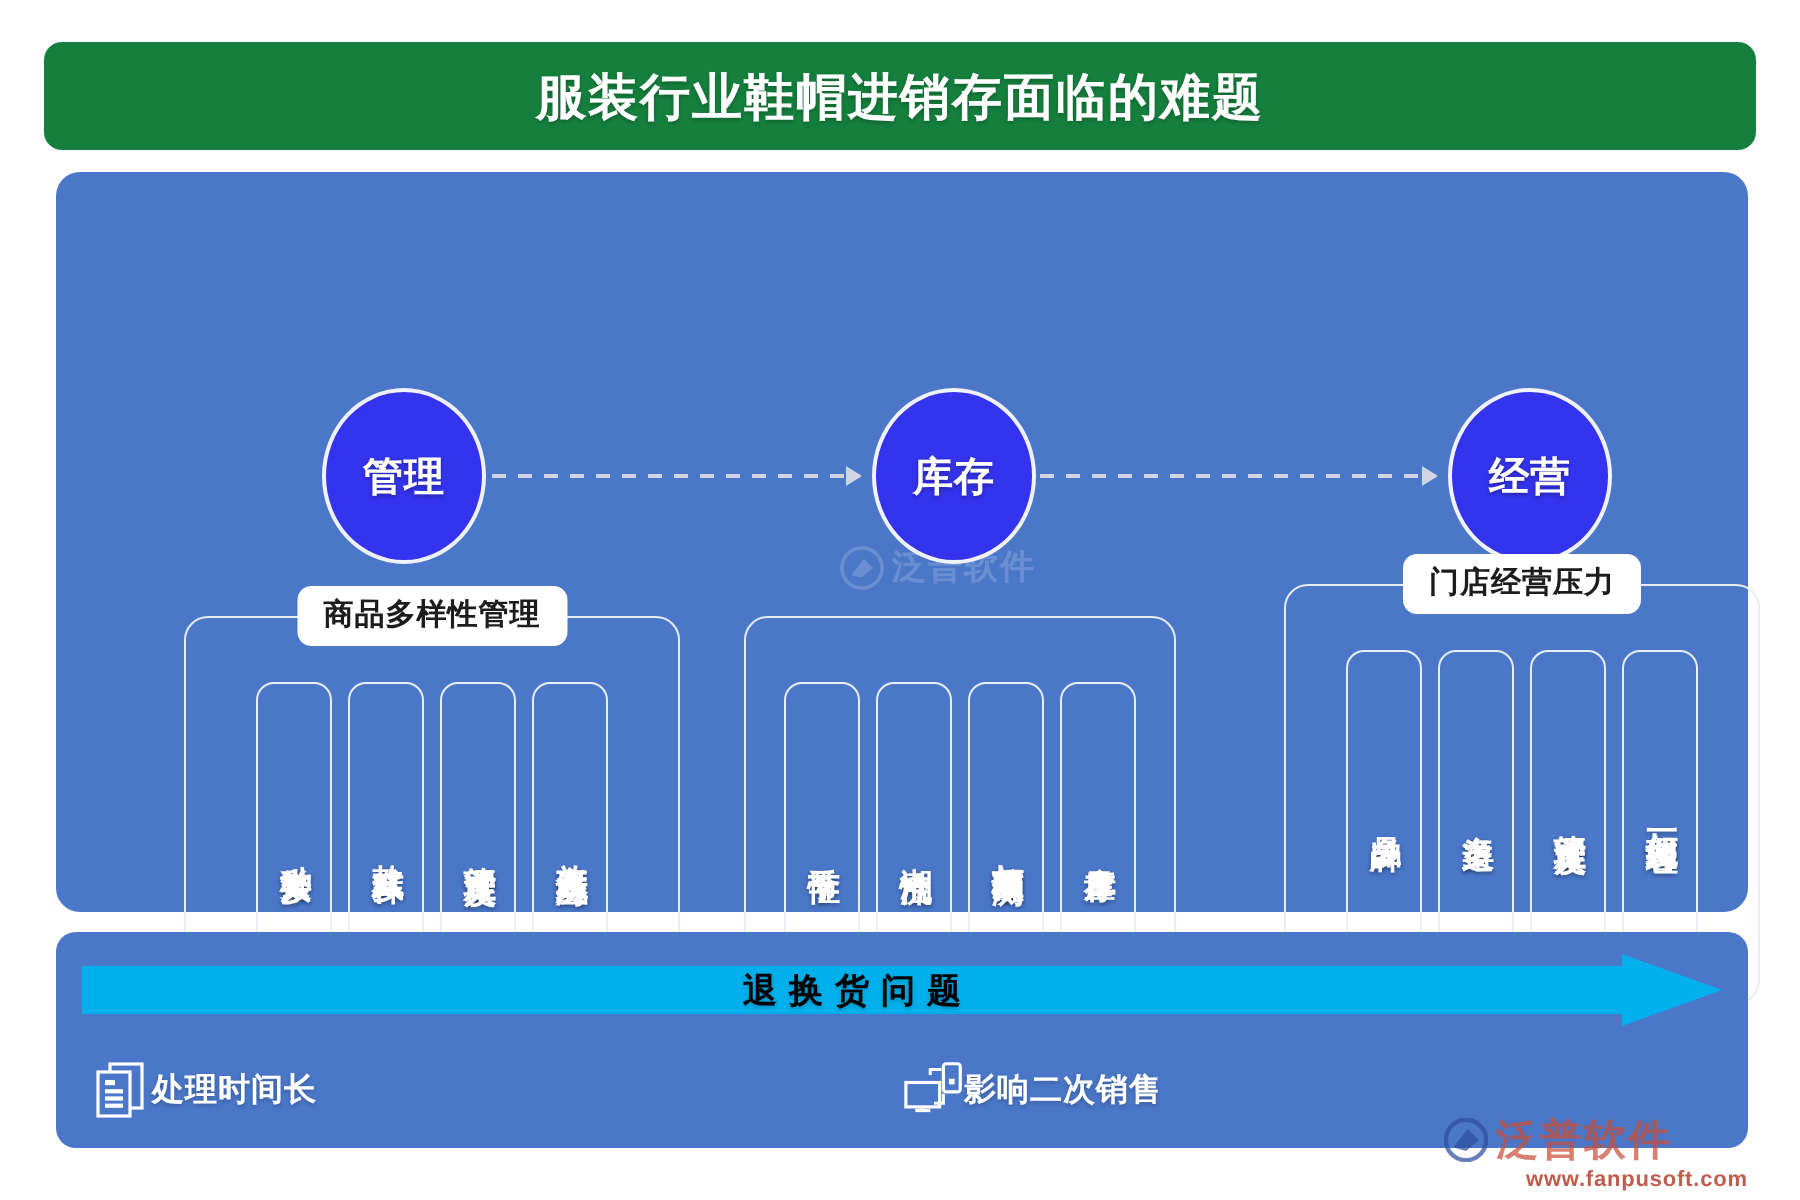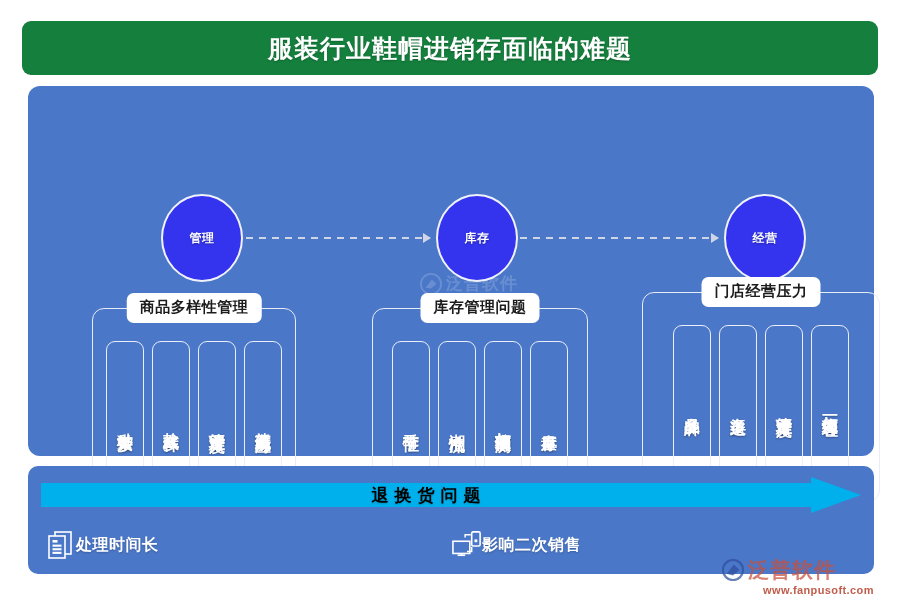--- a/index.html
+++ b/index.html
@@ -55,21 +55,21 @@
     border-radius: 50%;
     background: #3434ee;
     border: 2px solid #f0f2fa;
     display: flex;
     align-items: center;
     justify-content: center;
     box-sizing: border-box;
   }
   .node-circle span {
     color: #ffffff;
-    font-size: 12px;
+    font-size: 20px;
     font-weight: bold;
     letter-spacing: 0.5px;
     text-shadow: 0 1px 2px rgba(0,0,0,0.3);
   }
   #circle-manage { left: 133px; top: 108px; }
   #circle-stock  { left: 408px; top: 108px; }
   #circle-operate{ left: 696px; top: 108px; }
 
   
   .connector {
@@ -92,21 +92,21 @@
     border-left: 8px solid #cfd5e4;
   }
 
   
   .group-box {
     position: absolute;
     border: 1.5px solid #e7ecf6;
     border-radius: 12px;
     box-sizing: border-box;
   }
-  #group-1 { left: 64px; top: 222px; width: 204px; height: 210px; }
+  #group-1 { left: 64px; top: 222px; width: 248px; height: 210px; }
   #group-2 { left: 344px; top: 222px; width: 216px; height: 210px; }
   #group-3 { left: 614px; top: 206px; width: 238px; height: 210px; }
 
   .group-title {
     position: absolute;
     top: -16px;
     left: 50%;
     transform: translateX(-50%);
     background: #ffffff;
     border-radius: 7px;
@@ -317,21 +317,20 @@
       <div class="item-pill">
           <span>管理难度大</span>
         </div>
       <div class="item-pill">
           <span>高效系统应对</span>
         </div>
     </div>
   </div>
 
   <div class="group-box" id="group-2">
-    <div class="group-title">库存管理问题</div>
     <div class="items-row">
       <div class="item-pill">
           <span>季节性</span>
         </div>
       <div class="item-pill">
           <span>潮流性</span>
         </div>
       <div class="item-pill">
           <span>如何准确预测</span>
         </div>

